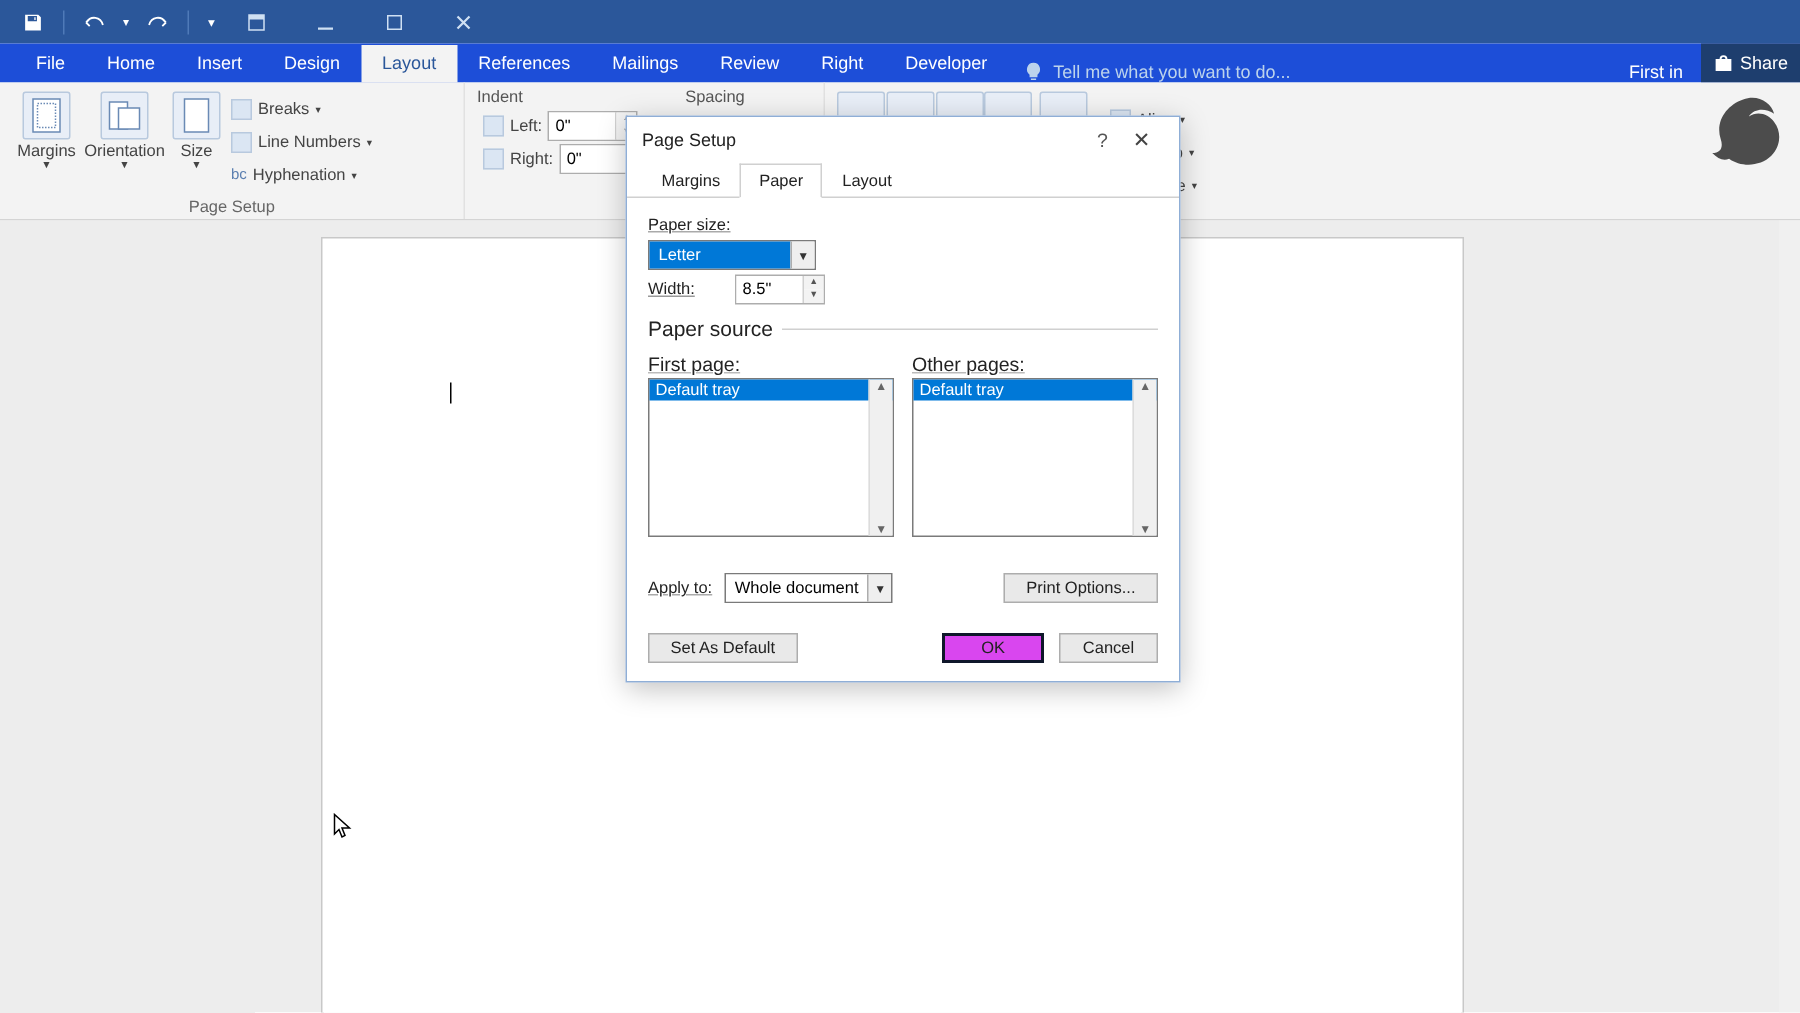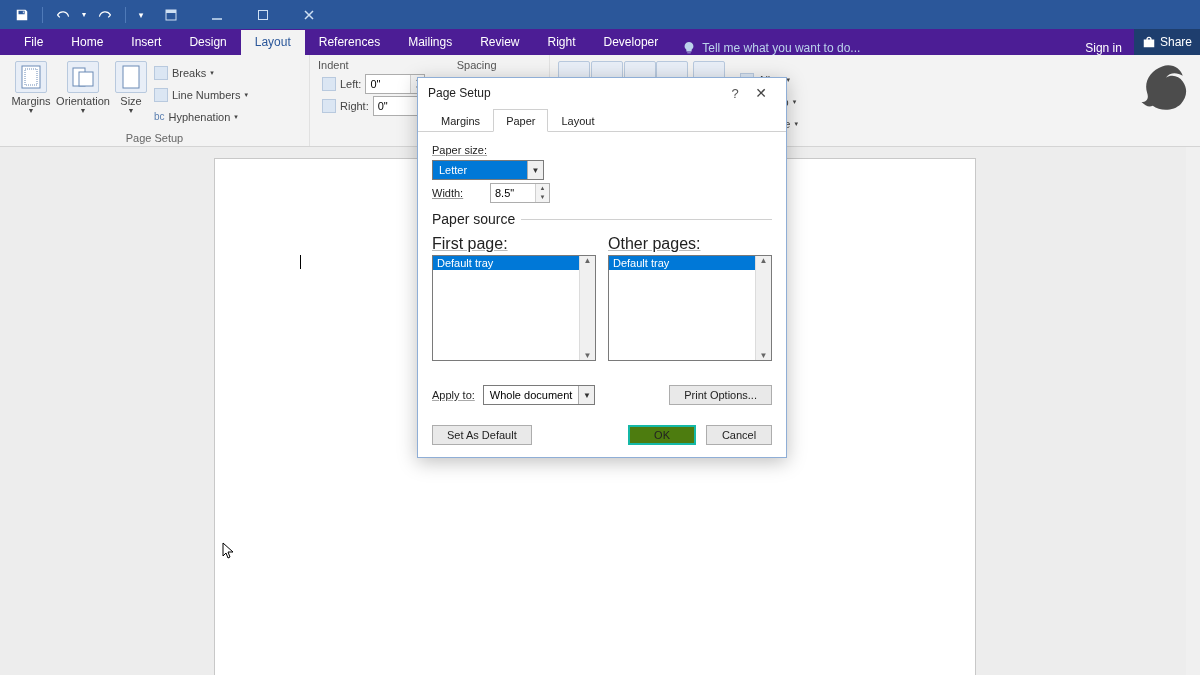--- a/index.html
+++ b/index.html
@@ -6,21 +6,21 @@
   body { margin:0; padding:0; width:1200px; height:675px; background:#fff; overflow:hidden; position:relative;}
   
   .titlebar { height:29px; background:#2b579a; color:#cfe0f3; display:flex; align-items:center; font-size:12px; }
   .titlebar .qat { display:flex; align-items:center; gap:4px; padding-left:10px; }
   .qat-icon { width:24px; height:22px; display:flex; align-items:center; justify-content:center; color:#fff; }
   .sep-v { width:1px; height:16px; background:#4f7ab8; margin:0 4px;}
   .titlebar .title { flex:1; text-align:center; color:#fff; font-size:12px; }
   .winbtns { display:flex; }
   .winbtn { width:46px; height:29px; display:flex; align-items:center; justify-content:center; color:#cfe0f3;}
   
-  .tabsrow { height:26px; background:#4c1d95; display:flex; align-items:flex-end; font-size:12px; color:#fff; padding-left:10px;}
+  .tabsrow { height:26px; background:#1d4ed8; display:flex; align-items:flex-end; font-size:12px; color:#fff; padding-left:10px;}
   .mtab { padding:5px 14px 6px; cursor:default; }
   .mtab.active { background:#f3f3f3; color:#2b579a; }
   .tellme { display:flex; align-items:center; gap:6px; color:#bcd3ec; margin-left:10px;}
   .tabsrow .spacer { flex:1; }
   .sharebox { display:flex; align-items:center; gap:4px; padding:0 8px; height:26px; background:#1e3e6e; color:#fff; font-size:12px; }
   .signin { padding:0 12px; color:#fff; font-size:12px; display:flex; align-items:center;}
   
   .ribbon { height:92px; background:#f3f3f3; border-bottom:1px solid #d4d4d4; display:flex; font-size:11px; color:#444; position:relative;}
   .rgroup { border-right:1px solid #e1e1e1; padding:4px 8px 2px; display:flex; flex-direction:column; }
   .rgroup .gname { text-align:center; font-size:11px; color:#666; padding-top:2px;}
@@ -53,31 +53,31 @@
   .combo { display:inline-flex; border:1px solid #7a7a7a; height:20px; background:#fff;}
   .combo .sel { background:#0078d7; color:#fff; padding:1px 6px; min-width:94px; font-size:11px; display:flex; align-items:center;}
   .combo .dd { width:16px; border-left:1px solid #adadad; background:#efefef; display:flex; align-items:center; justify-content:center; font-size:8px; color:#333;}
   .combo.plain .sel { background:#fff; color:#000;}
   .row { display:flex; align-items:center; gap:8px; margin:3px 0;}
   .row label { width:50px; text-decoration:underline; text-decoration-color:#999;}
   fieldset.src { border:none; border-top:1px solid #d0d0d0; margin:8px 0 4px; padding:8px 0 0;}
   fieldset.src legend { padding:0 6px 0 0; font-size:14px; color:#222;}
   .srcflex { display:flex; gap:12px;}
   .srccol { flex:1;}
-  .srccol .lbl { font-size:16px; margin-bottom:2px; text-decoration:underline; text-decoration-color:#bbb;}
+  .srccol .lbl { font-size:13px; margin-bottom:2px; text-decoration:underline; text-decoration-color:#bbb;}
   .listbox { border:1px solid #7a7a7a; height:106px; background:#fff; position:relative;}
   .listbox .item { background:#0078d7; color:#fff; font-size:11px; padding:1px 4px;}
   .listbox .sb { position:absolute; right:0; top:0; bottom:0; width:16px; background:#f0f0f0; border-left:1px solid #dcdcdc; display:flex; flex-direction:column; justify-content:space-between; align-items:center; font-size:8px; color:#666;}
   .preview-area { margin-top:6px;}
   .previewbox { width:80px; height:94px; border:1px solid #000; margin:6px 0 8px; padding:10px 12px; display:flex; flex-direction:column; gap:3px; box-shadow:1px 1px 2px rgba(0,0,0,.3);}
   .previewbox .ln { height:2px; background:#000;}
   .previewbox .ln.short { width:60%;}
   .applyrow { display:flex; align-items:center; justify-content:space-between; margin-top:24px;}
   .btn { border:1px solid #adadad; background:#e9e9e9; padding:3px 14px; font-size:11px; color:#222; min-width:66px; text-align:center;}
-  .btn.primary { border:2px solid #14b8a6; background:#4d7c0f; padding:2px 24px;}
+  .btn.primary { border:2px solid #0f172a; background:#d946ef; padding:2px 24px;}
   .dlg-footer { display:flex; justify-content:space-between; padding:10px 14px 12px; border-top:0;}
   .dlg-footer .right { display:flex; gap:10px;}
   
   .vscroll { position:absolute; right:0; top:0; bottom:0; width:14px; background:#f0f0f0;}
   .u { text-decoration:underline; text-decoration-color:#aaa;}
 </style>
 </head>
 <body>
 
 <div class="titlebar">
@@ -138,21 +138,21 @@
   <div class="mtab">Review</div>
   <div class="mtab">Right</div>
   <div class="mtab">Developer</div>
   <div class="tellme">
     <svg width="14" height="14" viewBox="0 0 16 16">
         <path fill="#bcd3ec" d="M8 1a5 5 0 0 0-3 9v2h6v-2a5 5 0 0 0-3-9zm-2 12h4v1H6z"></path>
       </svg>
     <span>Tell me what you want to do...</span>
   </div>
   <div class="spacer"></div>
-  <div class="signin">Sign in</div>
+  <div class="signin">First in</div>
   <div class="sharebox">
     <svg width="14" height="14" viewBox="0 0 16 16">
         <path fill="#fff" d="M8 2a3 3 0 0 0-3 3H2v9h12V5h-3a3 3 0 0 0-3-3zm0 1.5A1.5 1.5 0 0 1 9.5 5h-3A1.5 1.5 0 0 1 8 3.5z"></path>
       </svg>
     <span>Share</span>
   </div>
 </div>
 
 <div class="ribbon">
   <div class="rgroup" style="width:310px">

